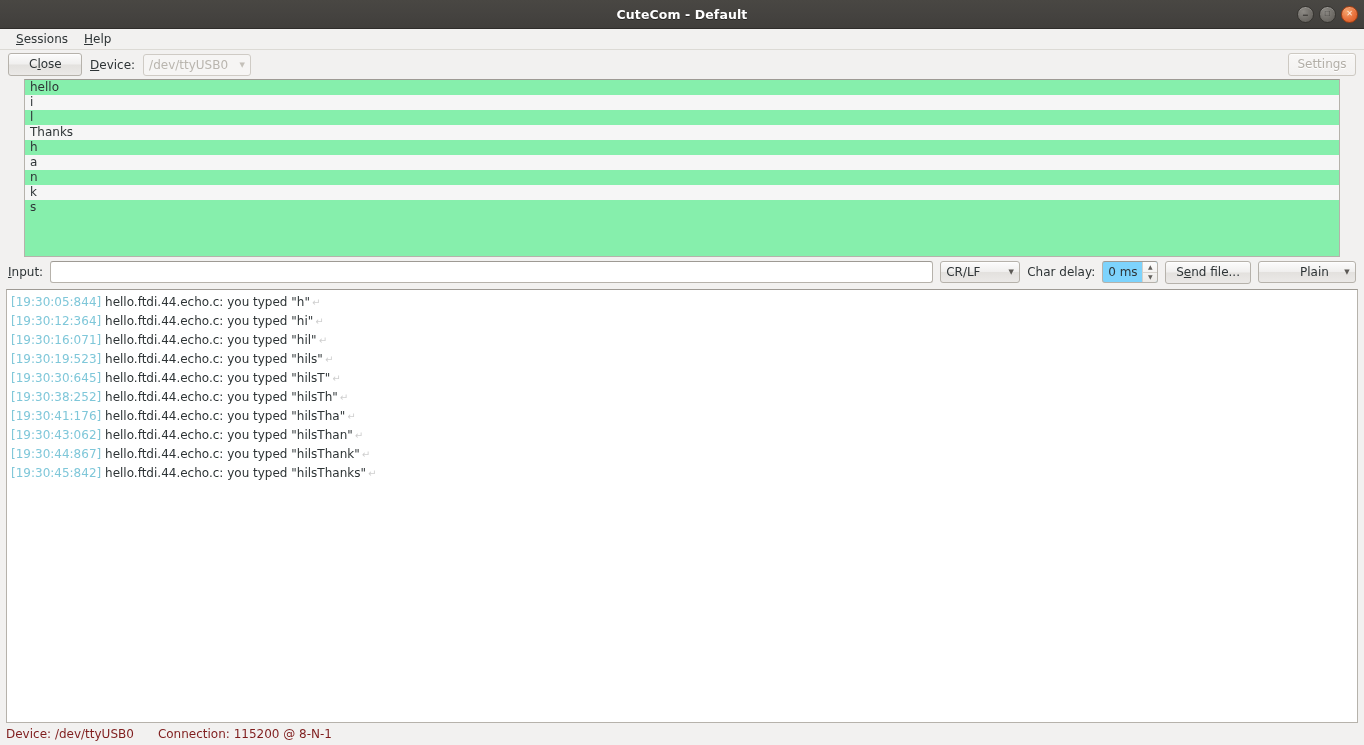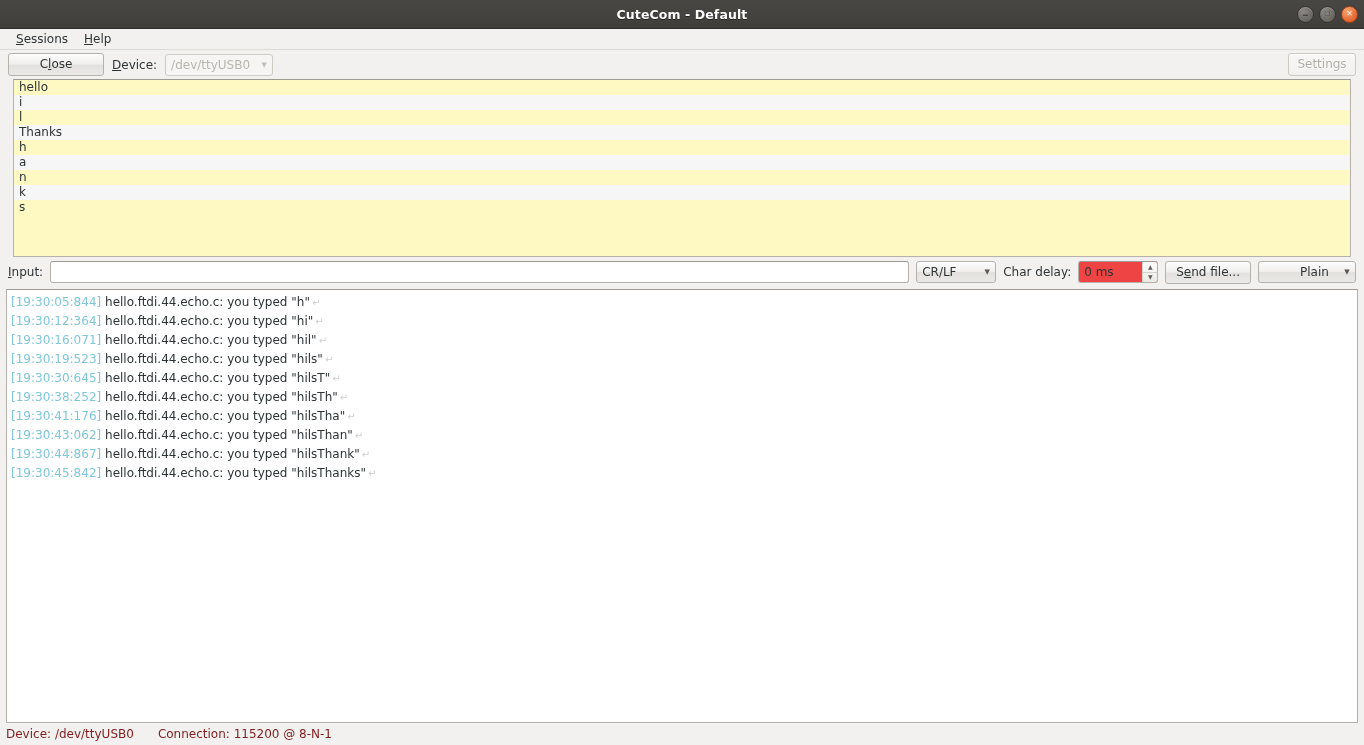--- a/index.html
+++ b/index.html
@@ -92,21 +92,21 @@
     box-shadow: inset 0 1px 0 rgba(255,255,255,0.7);
   }
   .btn.disabled {
     color: #b2aea7;
     border-color: #cdc9c2;
     background: linear-gradient(to bottom,#f8f7f6 0%,#f2f1f0 100%);
     text-shadow: 0 1px 0 #fff;
   }
   .btn u { text-decoration: underline; }
 
-  #close-button { width: 96px; text-align: center; padding: 3px 20px; }
+  #close-button { width: 74px; text-align: center; padding: 3px 20px; }
   #settings-button { width: 68px; text-align: center; padding: 3px 4px; margin-left: auto; }
 
   .lbl { font-size: 12px; color: #2e3436; white-space: nowrap; }
   .lbl u { text-decoration: underline; }
 
   .combo {
     border: 1px solid #b6b2ab;
     border-radius: 3px;
     background: #ffffff;
     height: 22px;
@@ -129,24 +129,24 @@
   #device-combo { width: 108px; }
 
   .combo.button-like {
     background: linear-gradient(to bottom, #fcfcfc 0%, #f0efee 48%, #e3e1de 52%, #ebe9e7 100%);
     box-shadow: inset 0 1px 0 rgba(255,255,255,0.7);
   }
 
   
   .history {
     flex: 0 0 178px;
-    margin: 0 13px;
+    margin: 0 24px;
     border: 1px solid #b6b2ab;
     border-top-color: #9e9a94;
-    background: #fef9c3;
+    background: #86efac;
     overflow: hidden;
     position: relative;
   }
   .history-row {
     height: 15px;
     line-height: 15px;
     padding-left: 5px;
     font-size: 12px;
     color: #2e3436;
     white-space: nowrap;
@@ -174,23 +174,23 @@
     min-width: 0;
   }
   #linebreak-combo { width: 80px; }
   #protocol-combo { width: 98px; padding-left: 41px; }
 
   .spin {
     display: flex; align-items: stretch;
     border: 1px solid #b6b2ab;
     border-top-color: #9e9a94;
     border-radius: 3px;
-    background: #ef4444;
+    background: #7dd3fc;
     height: 22px;
-    width: 80px;
+    width: 56px;
     overflow: hidden;
   }
   .spin .val {
     flex: 1 1 auto; padding-left: 5px; font-size: 12px; color: #2e3436;
     display: flex; align-items: center;
   }
   .spin .arrows {
     width: 15px;
     border-left: 1px solid #d5d1cb;
     display: flex; flex-direction: column;

